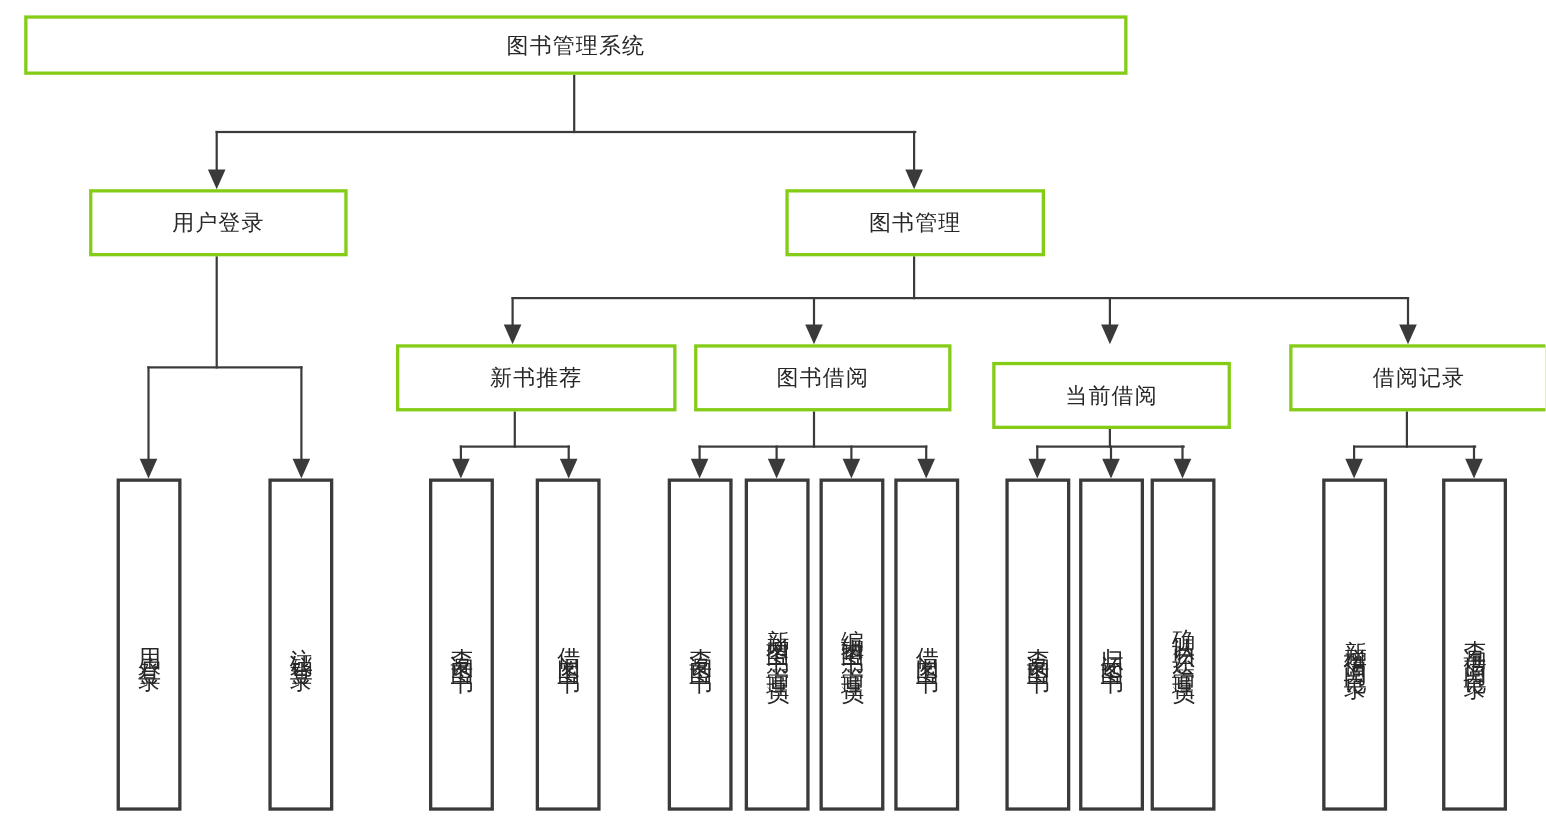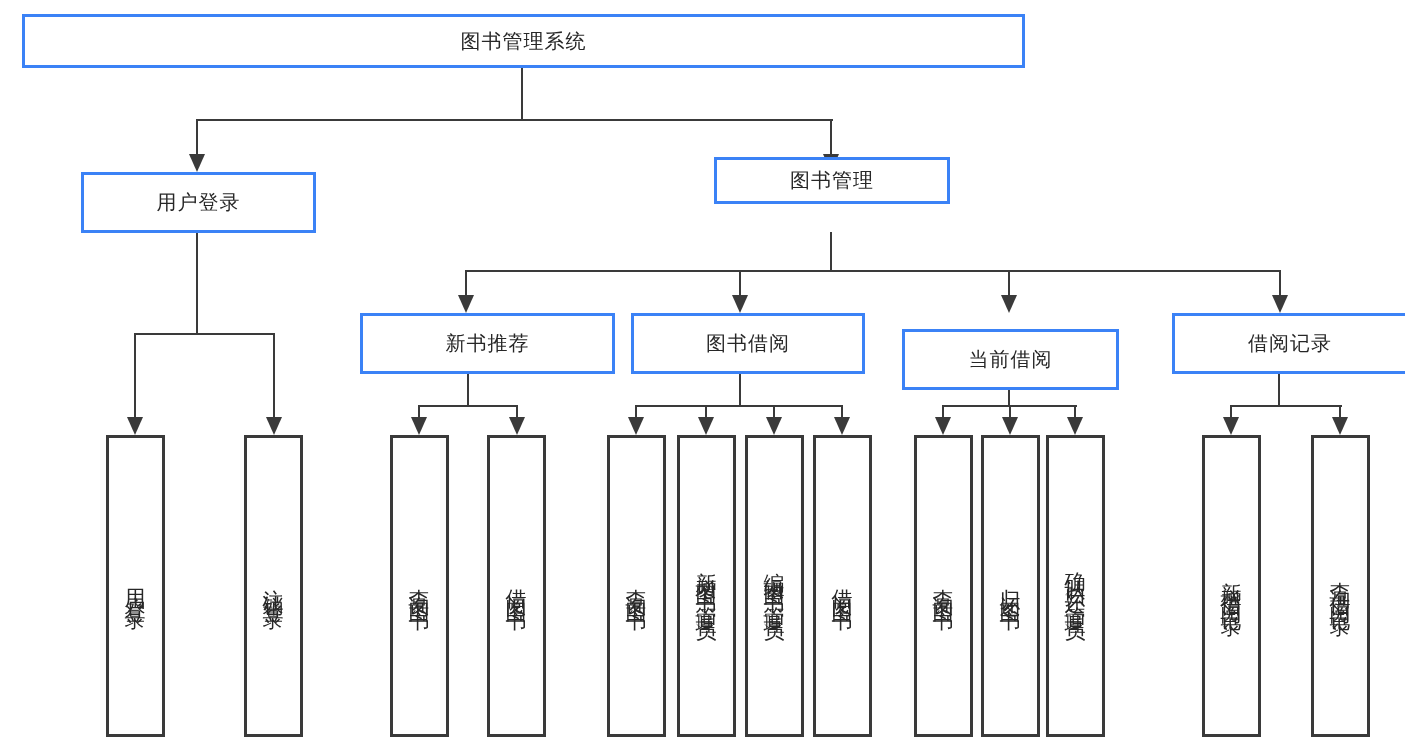--- a/index.html
+++ b/index.html
@@ -4,21 +4,21 @@
 <style>
   html,body{margin:0;padding:0;}
   body{
     width:1405px;height:747px;position:relative;background:#ffffff;
     font-family:"Liberation Sans","DejaVu Sans",sans-serif;
     overflow:hidden;
   }
   .stage{position:absolute;left:0;top:0;width:1405px;height:747px;}
   .box{
     position:absolute;box-sizing:border-box;
-    border:3px solid #3b82f6;background:#ffffff;
+    border:3px solid #84cc16;background:#ffffff;
     display:flex;align-items:center;justify-content:center;
     color:#272727;font-size:20px;letter-spacing:1px;
     z-index:2;
   }
   .vbox{
     position:absolute;box-sizing:border-box;
     border:3px solid #3a3a3a;background:#ffffff;
     display:flex;align-items:center;justify-content:center;
     color:#272727;font-size:21px;z-index:2;
     width:59px;top:435px;height:302px;
@@ -46,21 +46,21 @@
 <div class="stage">
 
   <div class="box" style="left:22px;top:14px;width:1003px;height:54px">
     <span>图书管理系统</span>
   </div>
 
   <div class="box" style="left:81px;top:172px;width:235px;height:61px">
     <span>用户登录</span>
   </div>
 
-  <div class="box" style="left:714px;top:157px;width:236px;height:47px">
+  <div class="box" style="left:714px;top:172px;width:236px;height:61px">
     <span>图书管理</span>
   </div>
 
   <div class="box" style="left:360px;top:313px;width:255px;height:61px">
     <span>新书推荐</span>
   </div>
 
   <div class="box" style="left:631px;top:313px;width:234px;height:61px">
     <span>图书借阅</span>
   </div>

